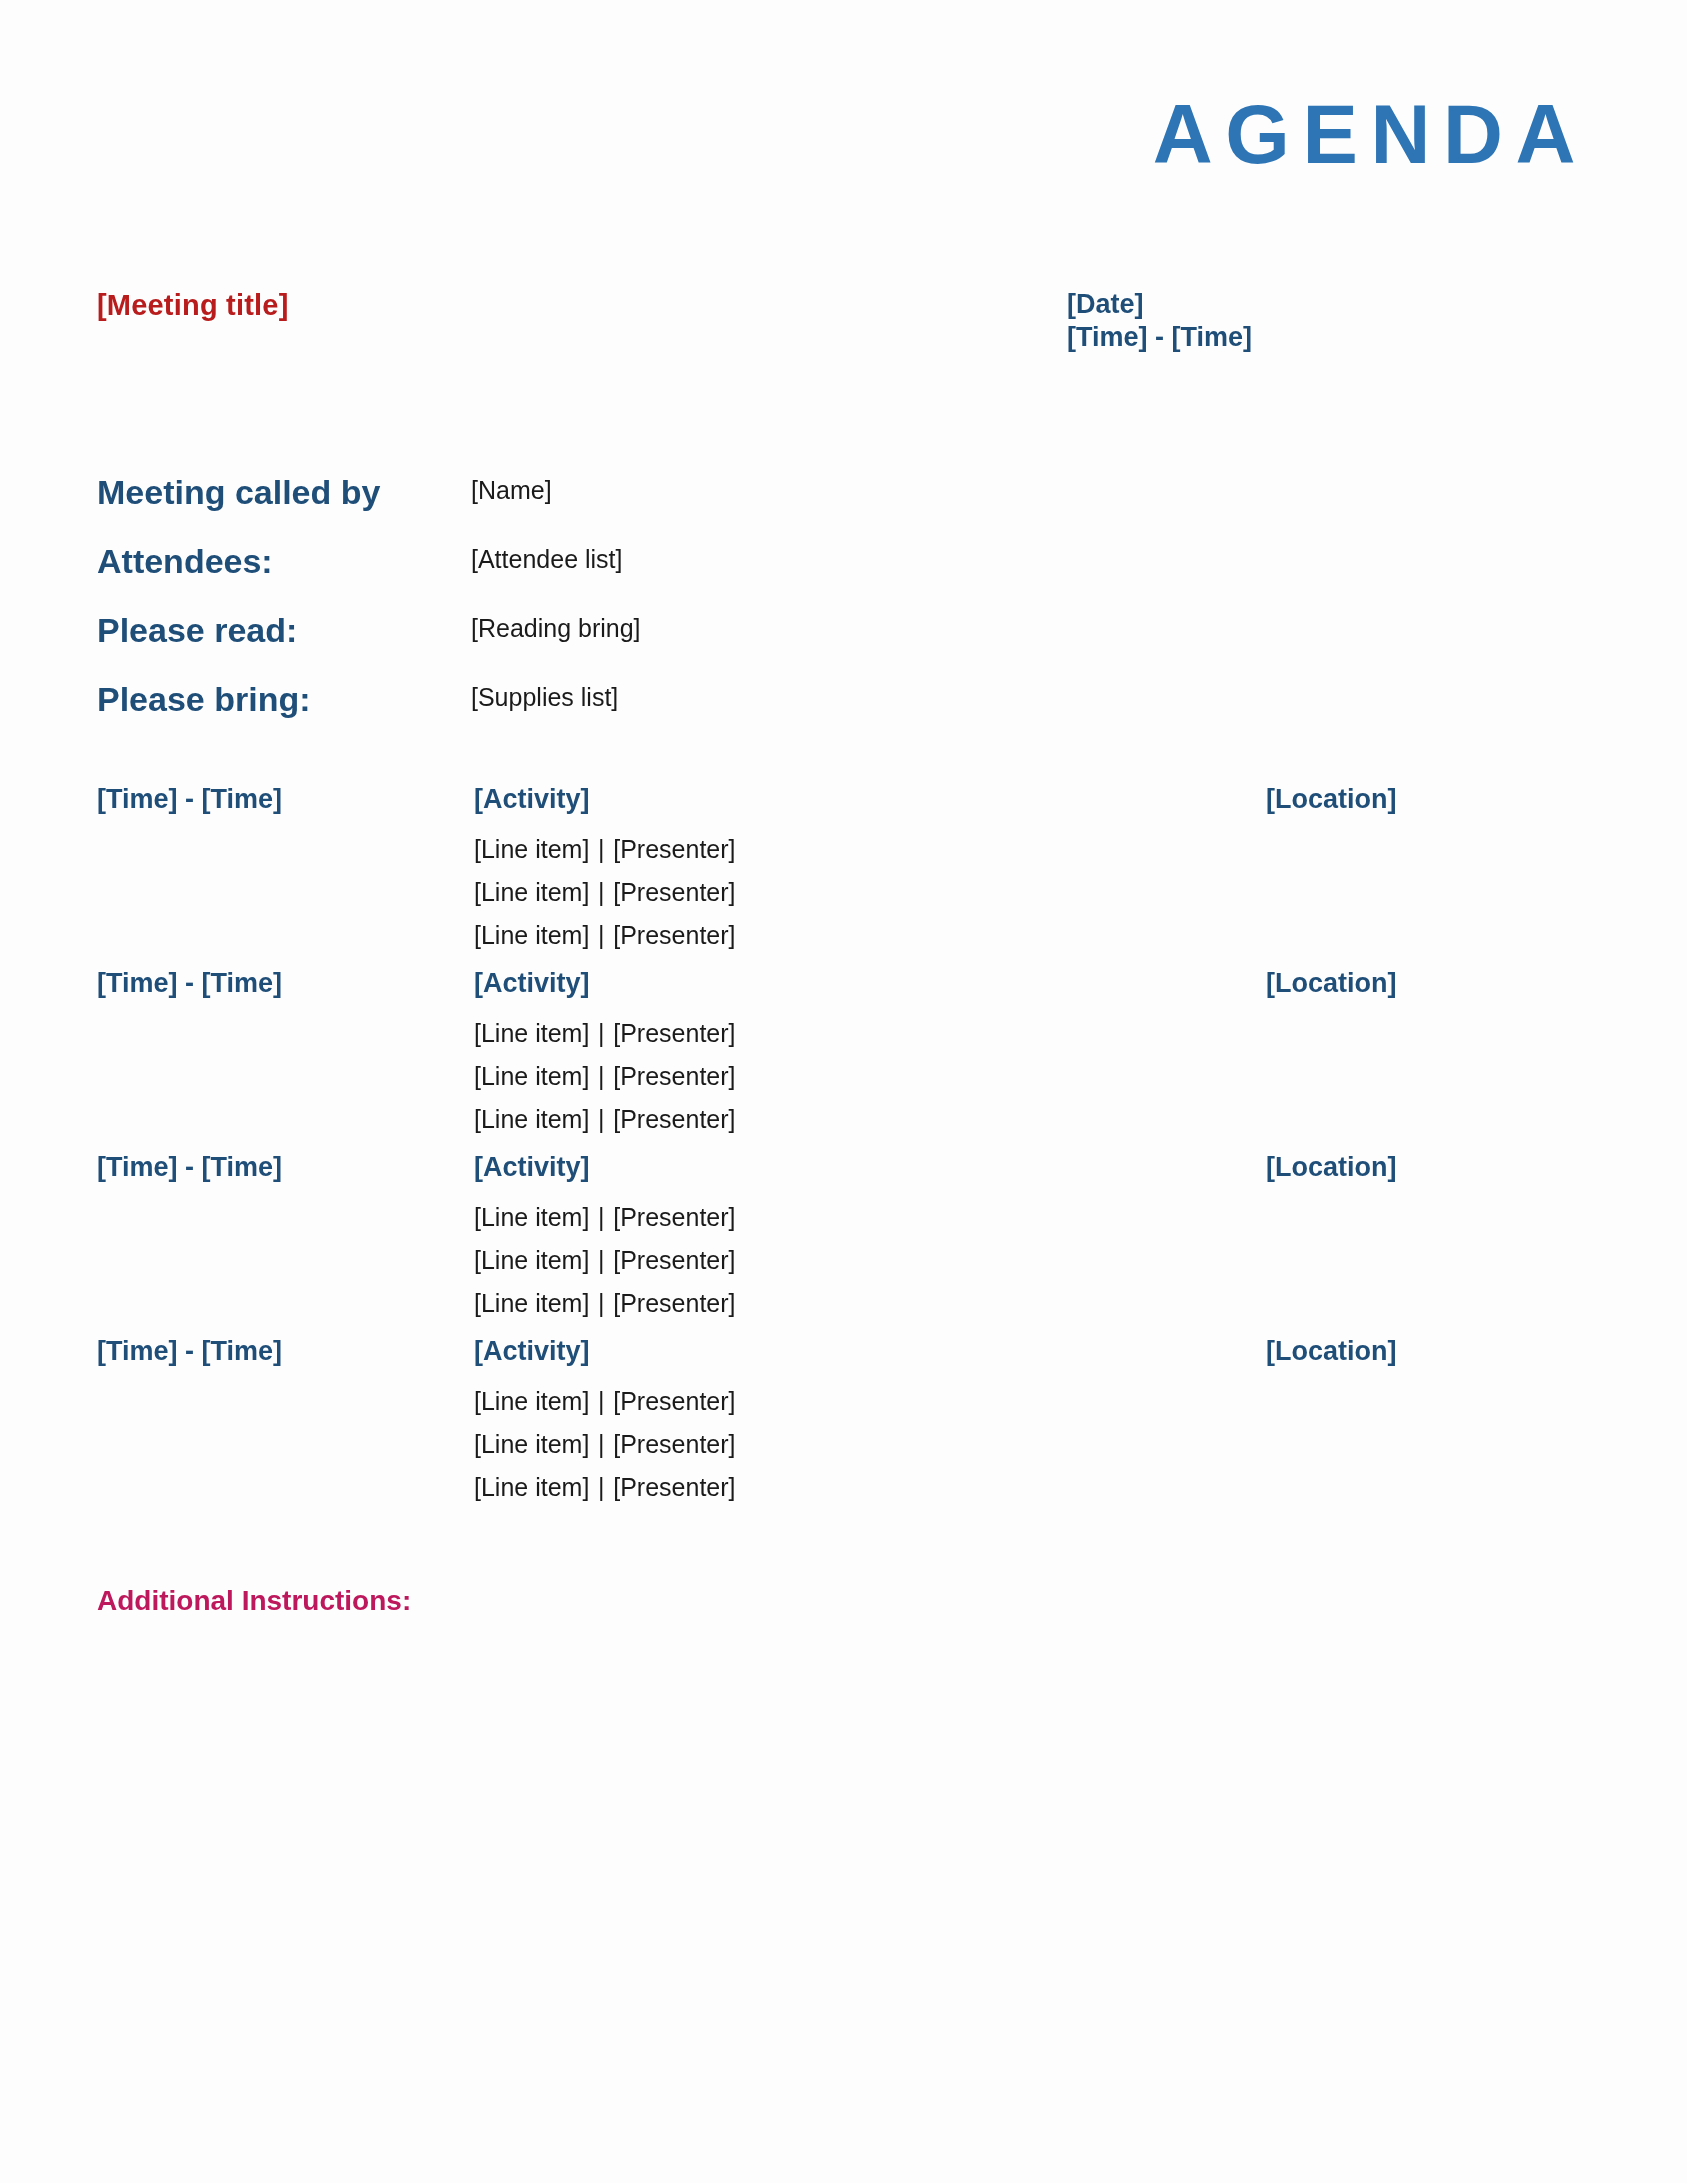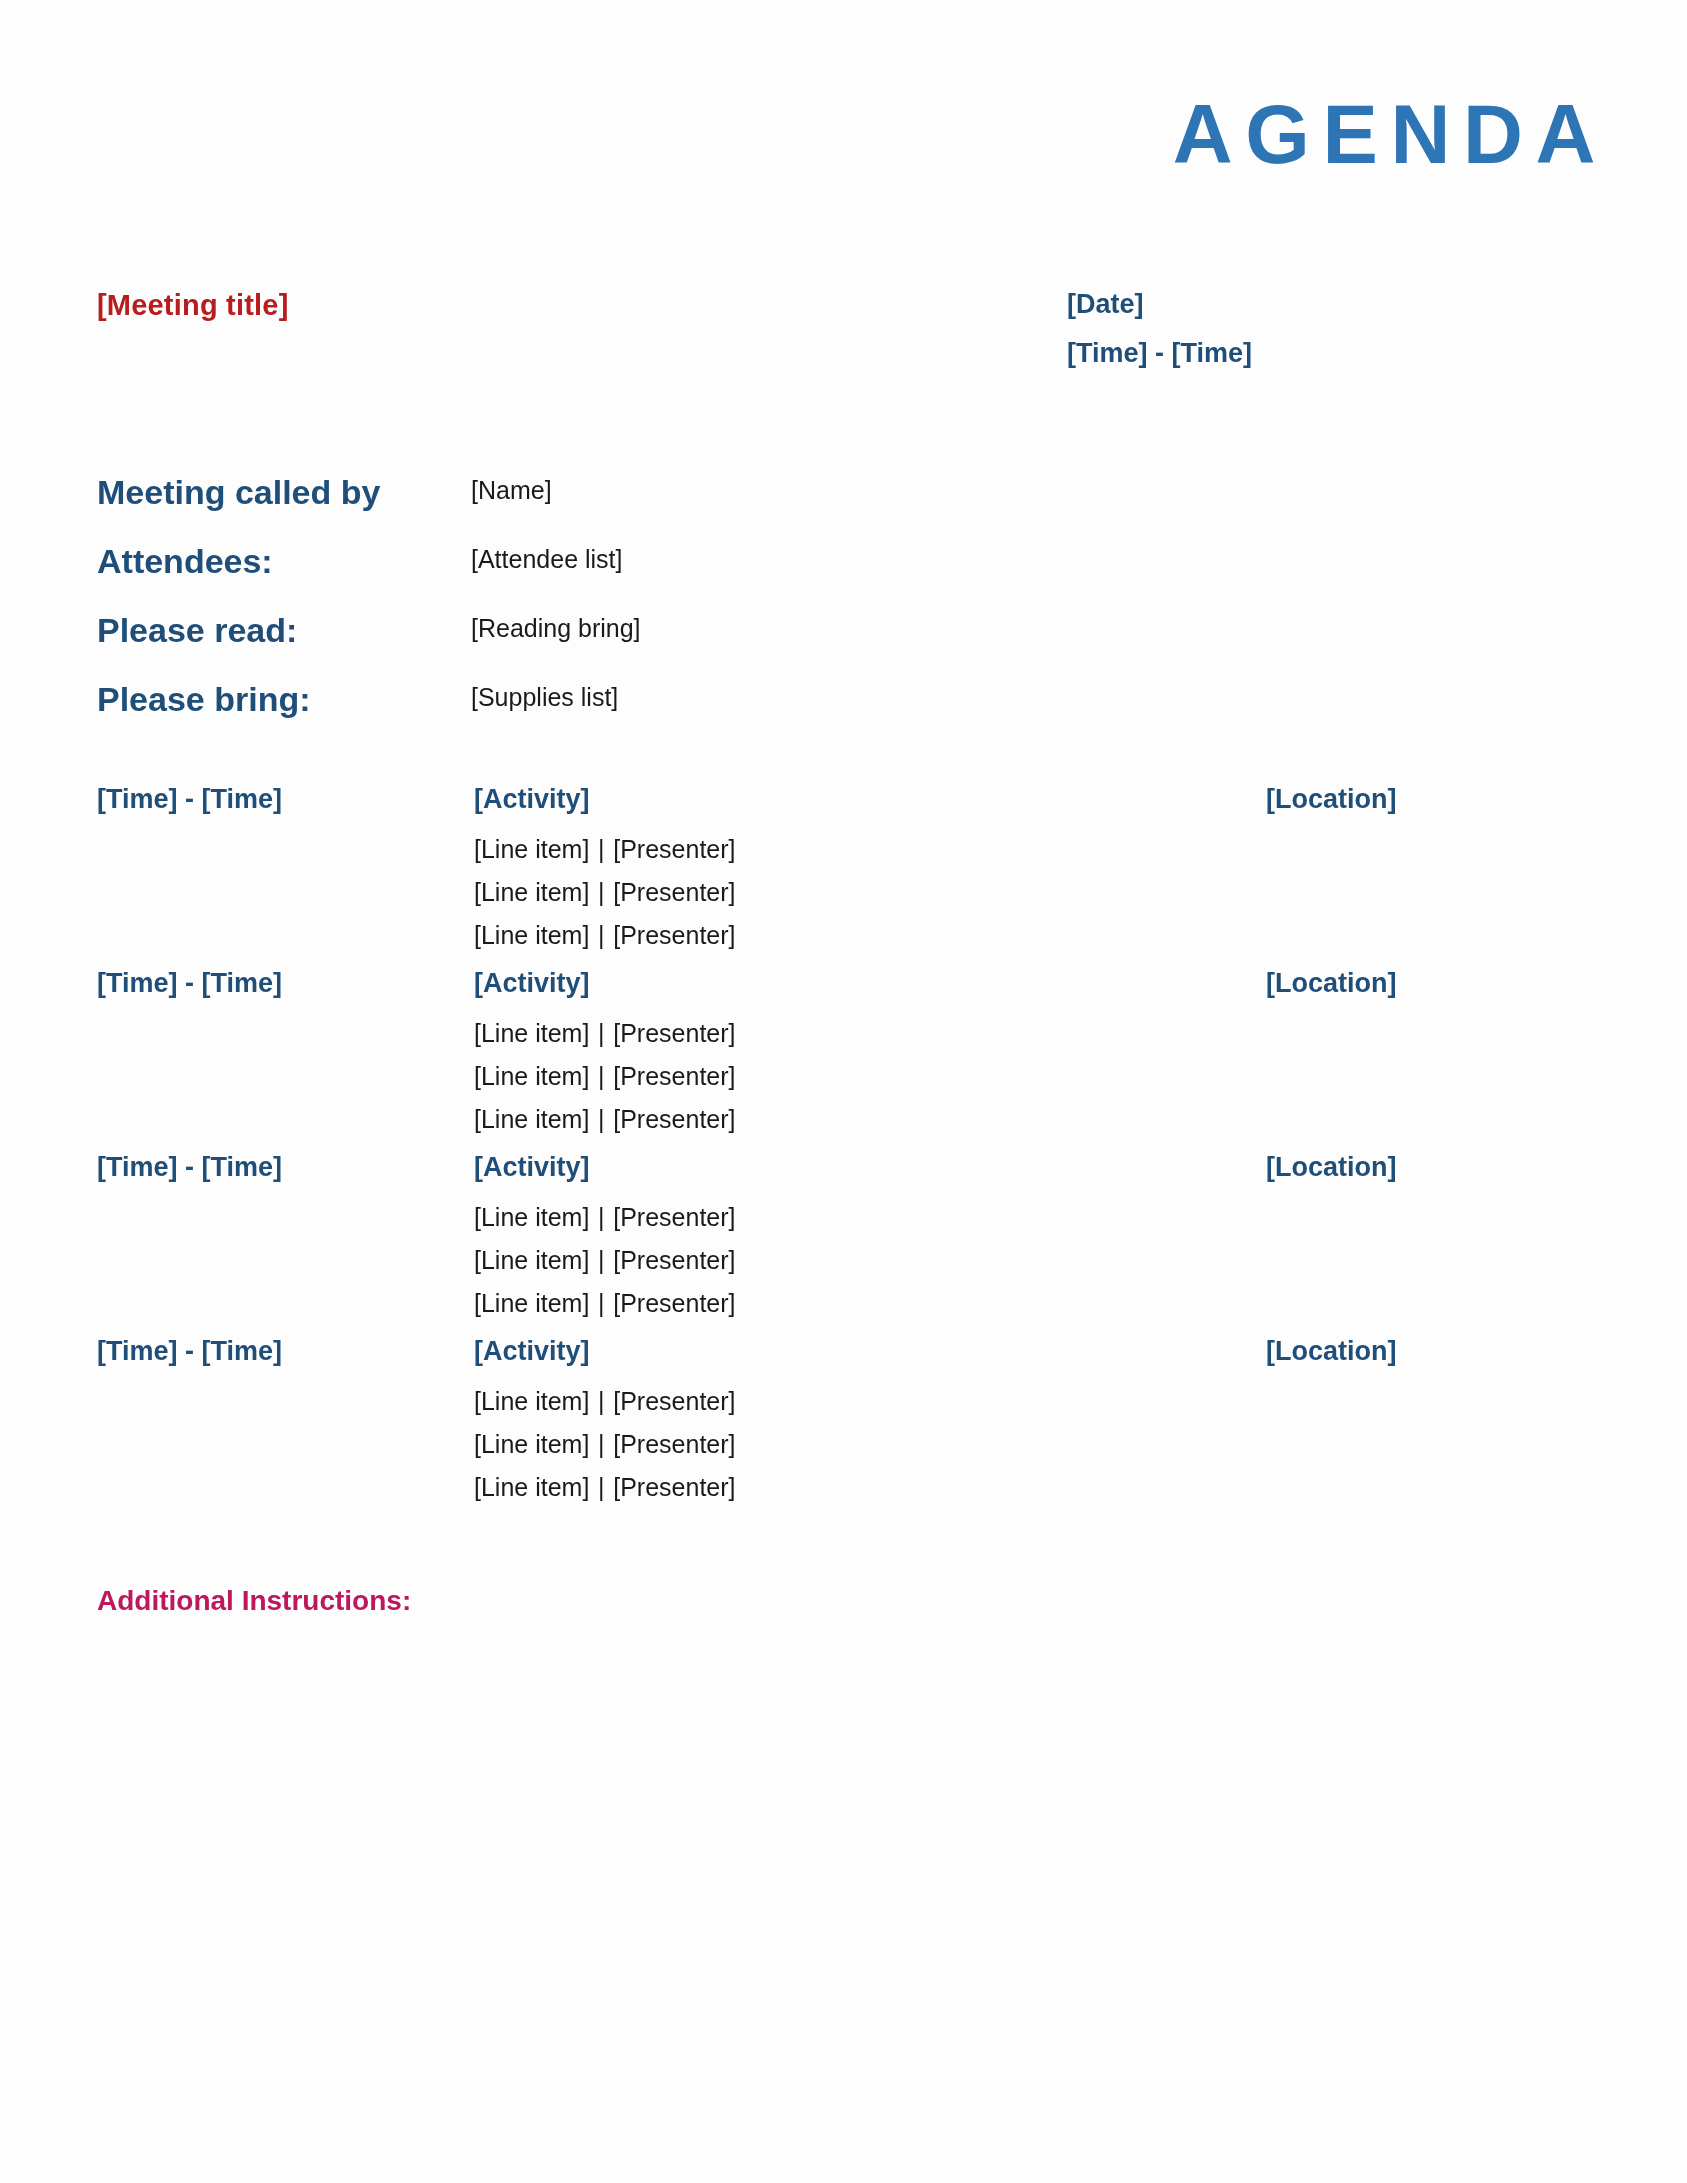--- a/index.html
+++ b/index.html
@@ -25,42 +25,41 @@
     left: 0;
     top: 93px;
     width: 1588px;
     text-align: right;
     font-size: 83px;
     font-weight: bold;
     letter-spacing: 12.6px;
     color: #2e75b6;
     line-height: 1;
     white-space: nowrap;
-    margin-left: 20px;
   }
 
   
   .meeting-title {
     position: absolute;
     left: 97px;
     top: 289px;
     font-size: 29px;
     font-weight: bold;
     color: #b91c1c;
     letter-spacing: 0.2px;
   }
   .date-block {
     position: absolute;
     left: 1067px;
     top: 289px;
     color: #1f4e79;
     font-size: 27px;
     font-weight: bold;
   }
-  .date-block .date-line { margin-bottom: 18px; }
+  .date-block .date-line { margin-bottom: 2px; }
 
   
   .info-list {
     position: absolute;
     left: 97px;
     top: 473px;
     width: 873px;
   }
   .info-row {
     position: relative;

